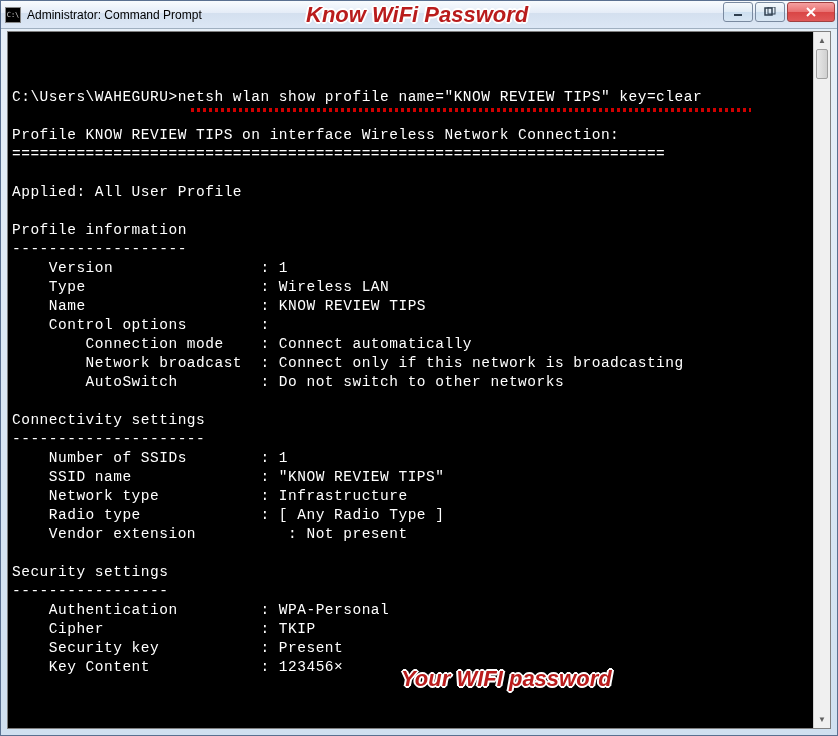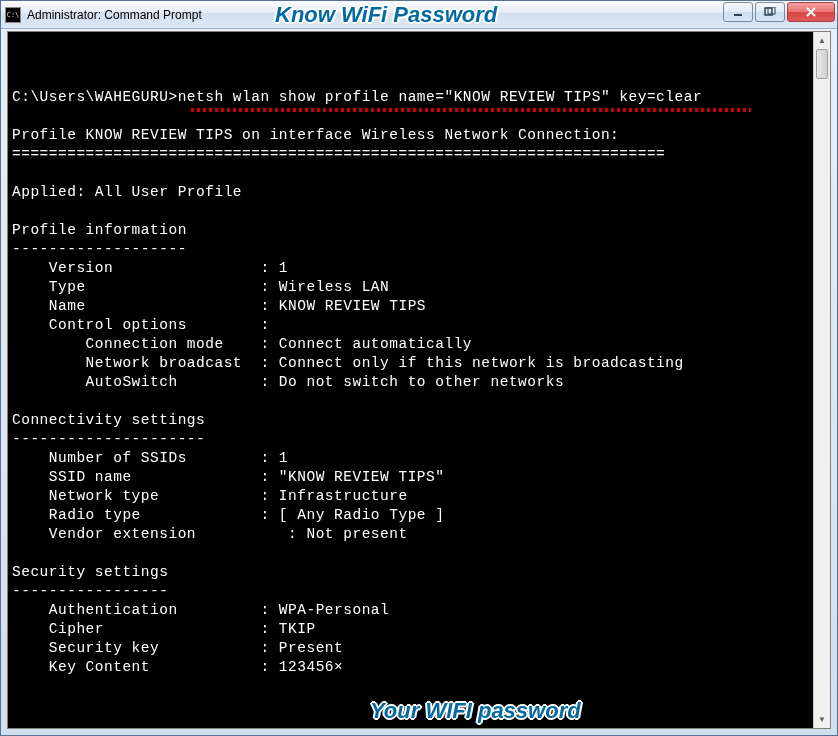--- a/index.html
+++ b/index.html
@@ -121,33 +121,34 @@
       justify-content: center;
       background: #f0f0f0;
       font-size: 8px;
       color: #606060;
     }
     .scroll-arrow.down { position: absolute; bottom: 0; left: 0; right: 0; }
     .annotation {
       position: absolute;
       font-family: "Trebuchet MS", Arial, sans-serif;
       font-weight: bold;
-      color: #0369a1;
+      color: #b91c1c;
       text-shadow: -1px -1px 0 #fff, 1px -1px 0 #fff, -1px 1px 0 #fff, 1px 1px 0 #fff, -2px 0 0 #fff, 2px 0 0 #fff, 0 -2px 0 #fff, 0 2px 0 #fff;
       pointer-events: none;
       font-style: italic;
+      margin-left: 31px;
     }
     .annotation.top {
       top: 2px;
       left: 275px;
       font-size: 22px;
       font-style: italic;
     }
     .annotation.bottom {
-      bottom: 12px;
+      bottom: 44px;
       left: 370px;
       font-size: 22px;
       font-style: italic;
     }
     .red-underline {
       position: absolute;
       top: 108px;
       left: 191px;
       width: 560px;
       height: 4px;

